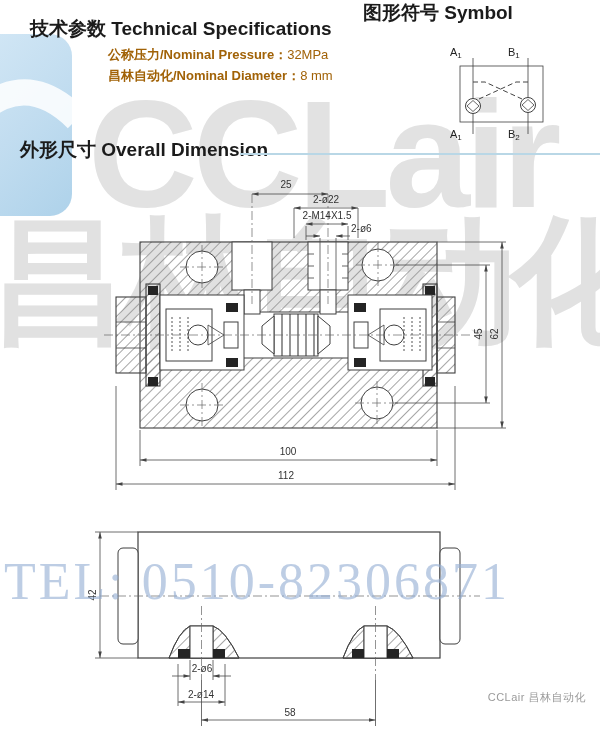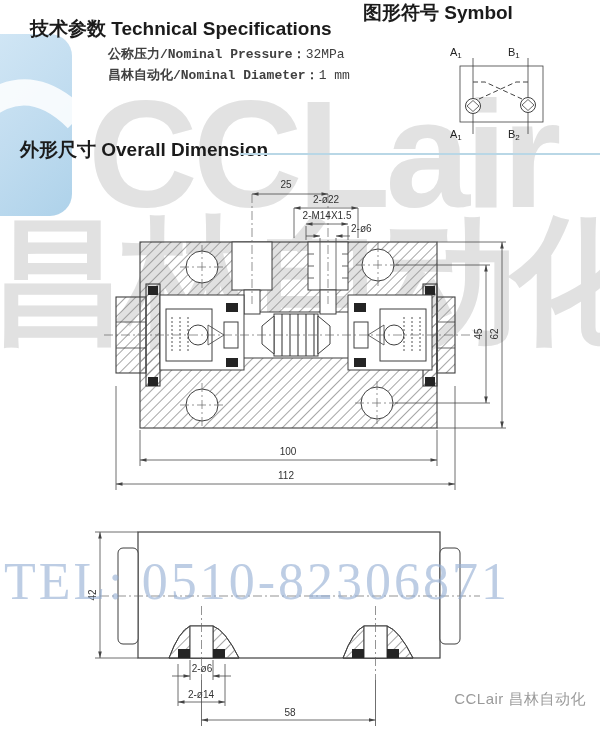--- a/index.html
+++ b/index.html
@@ -24,39 +24,39 @@
 
   
   .content{position:absolute;inset:0;z-index:1;}
   .h-main{position:absolute;font-size:19px;font-weight:bold;color:#1b1b1b;white-space:nowrap;}
   .h-tech{left:30px;top:16px;}
   .h-symbol{left:363px;top:0;}
   .h-dim{left:20px;top:137px;}
   .h-underline{position:absolute;left:240px;top:153px;width:360px;height:2px;background:#b9d7e6;}
 
   .specs{position:absolute;left:108px;top:44px;}
-  .spec-row{font-size:13px;line-height:21px;color:#404040;white-space:nowrap;font-family:Liberation Mono, monospace;}
+  .spec-row{font-size:13px;line-height:21px;color:#a16207;white-space:nowrap;}
   .spec-label{font-weight:bold;}
   .spec-value{font-weight:normal;}
 
   .svg-abs{position:absolute;}
   .dimtxt{font-family:"Liberation Sans",sans-serif;font-size:10px;fill:#333;}
   .symtxt{font-family:"Liberation Sans",sans-serif;font-size:11px;fill:#222;}
   .symsub{font-size:8px;}
   .ln{stroke:#3f3f3f;stroke-width:1.1;fill:none;}
   .lnt{stroke:#3f3f3f;stroke-width:0.8;fill:none;}
   .wf{fill:#ffffff;stroke:#3f3f3f;stroke-width:1;}
   .hf{fill:url(#h1);stroke:#3f3f3f;stroke-width:1.1;}
   .dim{stroke:#4a4a4a;stroke-width:0.8;fill:none;}
   .cl{stroke:#666;stroke-width:0.7;stroke-dasharray:9 3 2 3;fill:none;}
   .dot{stroke:#3f3f3f;stroke-width:0.9;stroke-dasharray:2 2;fill:none;}
   .blk{fill:#242424;stroke:none;}
   .dash{stroke:#444;stroke-width:1;stroke-dasharray:5 3;fill:none;}
 
-  .footer-brand{position:absolute;right:14px;top:690px;font-size:15px;color:#9a9a9a;
+  .footer-brand{position:absolute;right:14px;top:690px;font-size:11px;color:#9a9a9a;
     letter-spacing:0.5px;z-index:2;}
 </style>
 </head>
 <body>
 
 <div class="page">
 
   <svg style="position:absolute;width:0;height:0;overflow:hidden" aria-hidden="true">
     <defs>
       <pattern id="h1" width="7" height="7" patternUnits="userSpaceOnUse" patternTransform="rotate(45)">
@@ -83,21 +83,21 @@
     <div class="h-main h-tech">技术参数 Technical Specifications</div>
     <div class="h-main h-symbol">图形符号 Symbol</div>
     <div class="h-main h-dim">外形尺寸 Overall Dimension</div>
     <div class="h-underline"></div>
 
     <div class="specs">
       <div class="spec-row">
         <span class="spec-label">公称压力/Nominal Pressure：</span><span class="spec-value">32MPa</span>
       </div>
       <div class="spec-row">
-        <span class="spec-label">昌林自动化/Nominal Diameter：</span><span class="spec-value">1 mm</span>
+        <span class="spec-label">昌林自动化/Nominal Diameter：</span><span class="spec-value">8 mm</span>
       </div>
     </div>
 
     <svg class="svg-abs" style="left:438px;top:42px;" width="162" height="98" viewBox="0 0 162 98">
       <g>
         <line class="lnt" x1="35" y1="16" x2="35" y2="92"></line>
         <line class="lnt" x1="90" y1="16" x2="90" y2="92"></line>
       </g>
       <rect class="lnt" x="22" y="24" width="83" height="56" fill="none"></rect>
       <g>

